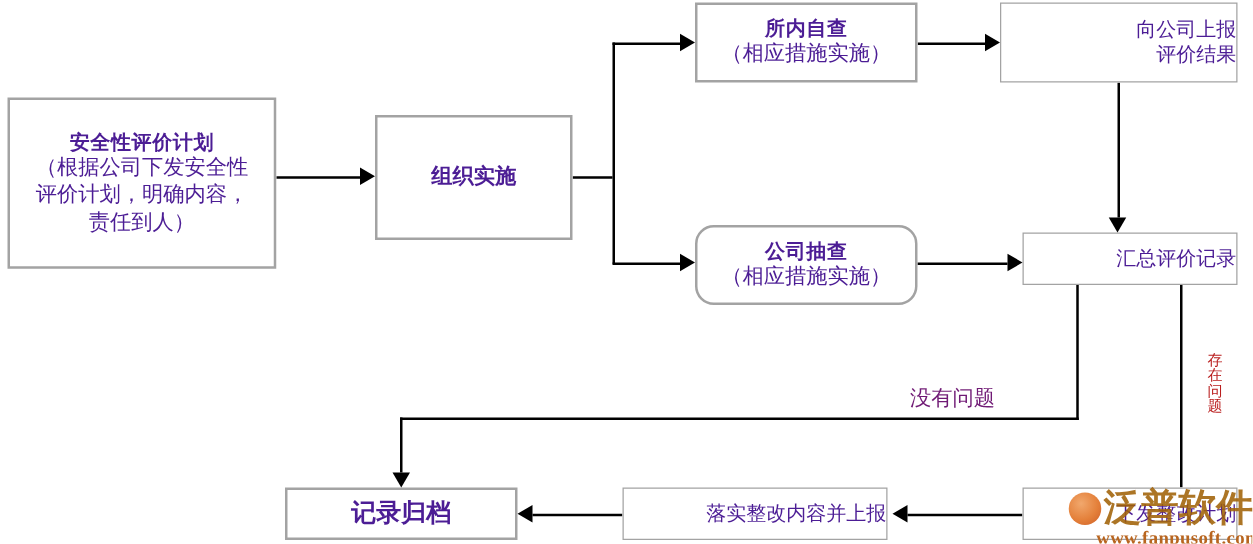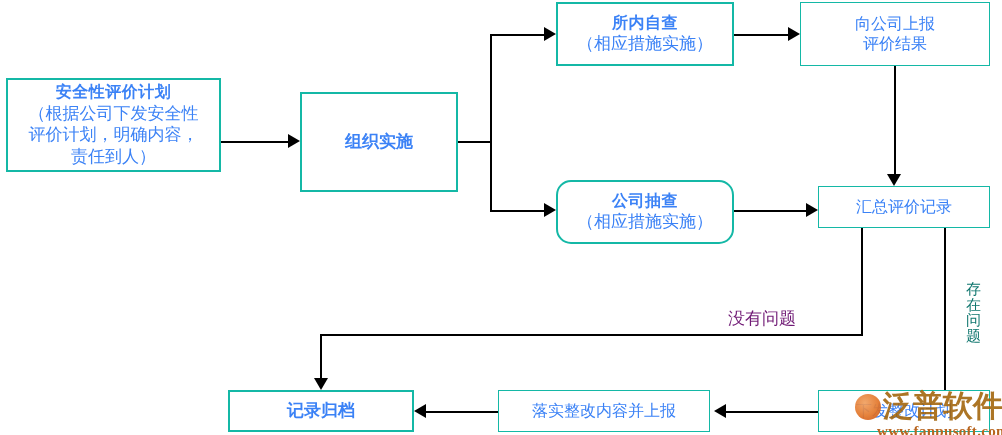--- a/index.html
+++ b/index.html
@@ -15,28 +15,28 @@
     width: 1002px;
     height: 435px;
     background: #ffffff;
     overflow: hidden;
   }
 
   
   .node {
     position: absolute;
     box-sizing: border-box;
-    border: 2px solid #14b8a6;
+    border: 2px solid #a3a3a3;
     background: #ffffff;
     display: flex;
     flex-direction: column;
     align-items: center;
     justify-content: center;
     text-align: center;
-    color: #3b82f6;
+    color: #4c1d95;
     line-height: 1.28;
     z-index: 3;
   }
   .node .ttl {
     font-weight: bold;
     font-size: 16px;
     letter-spacing: 0.5px;
   }
   .node .sub {
     font-weight: normal;
@@ -44,21 +44,21 @@
     letter-spacing: 0px;
   }
   .node .plain {
     font-weight: normal;
     font-size: 16px;
   }
   .node .plain-b {
     font-weight: bold;
     font-size: 16px;
   }
-  .node.thin { border-width: 1px; }
+  .node.thin { border-width: 1px; align-items: flex-end; }
 
   
   .ln {
     position: absolute;
     background: #000000;
     z-index: 2;
   }
   .lnh { height: 2px; }
   .lnv { width: 2px; }
 
@@ -88,22 +88,22 @@
   .lbl {
     position: absolute;
     color: #701a75;
     font-size: 17px;
     font-weight: normal;
     white-space: nowrap;
     z-index: 5;
   }
   .lbl-v {
     position: absolute;
-    color: #0f766e;
-    font-size: 15px;
+    color: #b91c1c;
+    font-size: 12px;
     font-weight: normal;
     width: 1em;
     line-height: 1.04;
     word-break: break-all;
     text-align: center;
     z-index: 5;
   }
 
   
   #watermark {
@@ -141,21 +141,21 @@
     margin-top: -4px;
     margin-left: 22px;
     font-family: "Liberation Serif", serif;
   }
 </style>
 </head>
 <body>
 
 <div id="canvas">
 
-  <div class="node" style="left:6px; top:78px; width:215px; height:94px;text-align:center;">
+  <div class="node" style="left:6px; top:78px; width:215px; height:137px;text-align:center;">
     <div class="ttl">安全性评价计划</div>
     <div class="sub" style="padding:0 20px;">（根据公司下发安全性评价计划，明确内容，责任到人）</div>
   </div>
 
   <div class="node" style="left:300px; top:92px; width:158px; height:100px;">
     <div class="plain-b" style="font-size:17px;">组织实施</div>
   </div>
 
   <div class="node" style="left:556px; top:2px; width:178px; height:64px;">
     <div class="ttl">所内自查</div>
@@ -170,21 +170,21 @@
   <div class="node" style="left:556px; top:180px; width:178px; height:64px;border-radius:15px;">
     <div class="ttl">公司抽查</div>
     <div class="sub">（相应措施实施）</div>
   </div>
 
   <div class="node thin" style="left:818px; top:186px; width:172px; height:42px;">
     <div class="plain">汇总评价记录</div>
   </div>
 
   <div class="node" style="left:228px; top:390px; width:186px; height:42px;">
-    <div class="plain-b" style="font-size:17px;">记录归档</div>
+    <div class="plain-b" style="font-size:20px;">记录归档</div>
   </div>
 
   <div class="node thin" style="left:498px; top:390px; width:212px; height:42px;">
     <div class="plain">落实整改内容并上报</div>
   </div>
 
   <div class="node thin" style="left:818px; top:390px; width:172px; height:42px;">
     <div class="plain">下发整改计划</div>
   </div>
 

